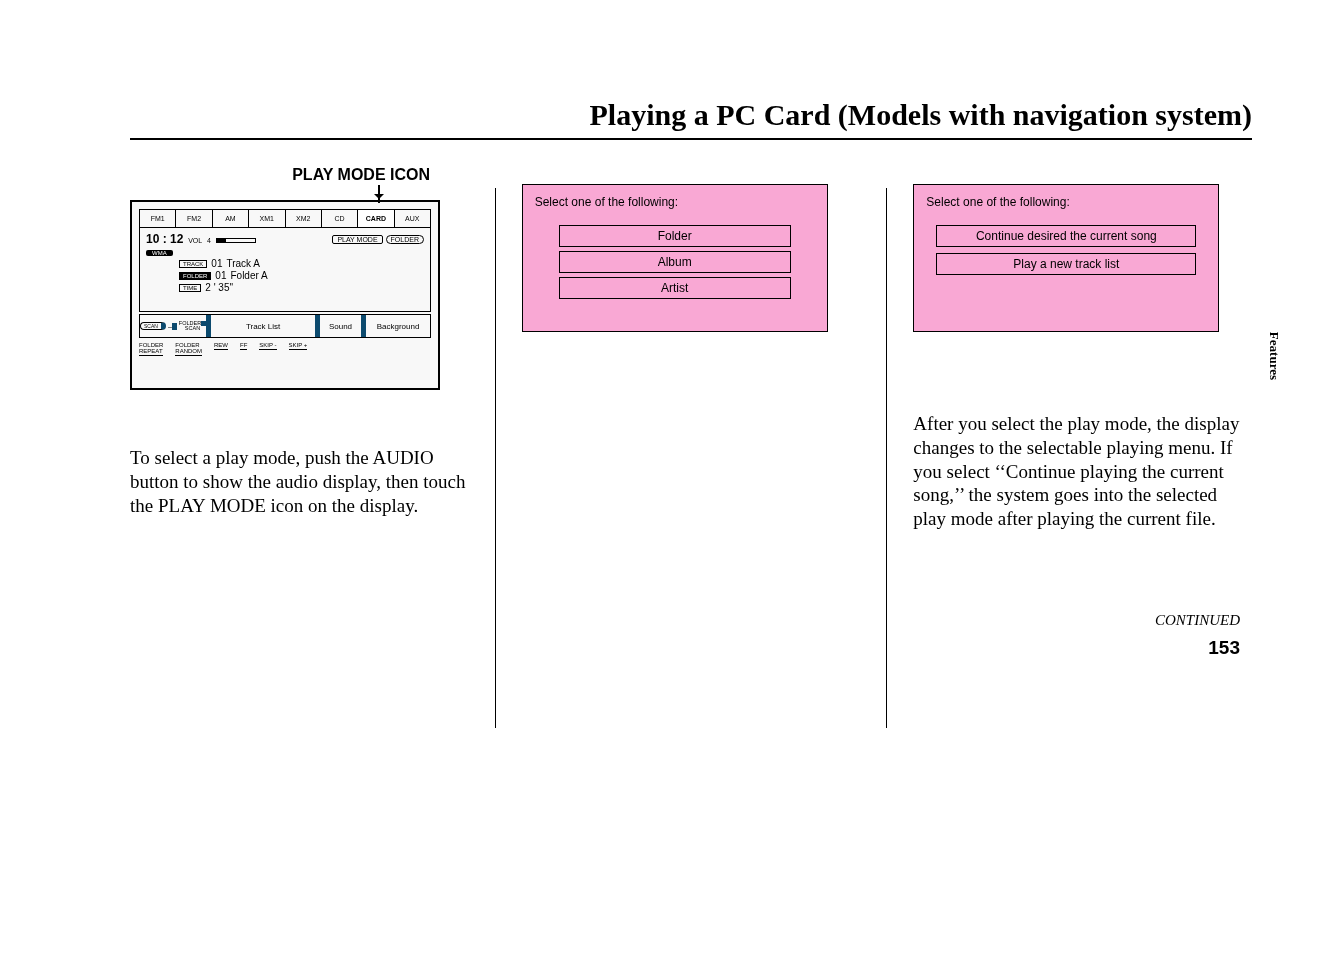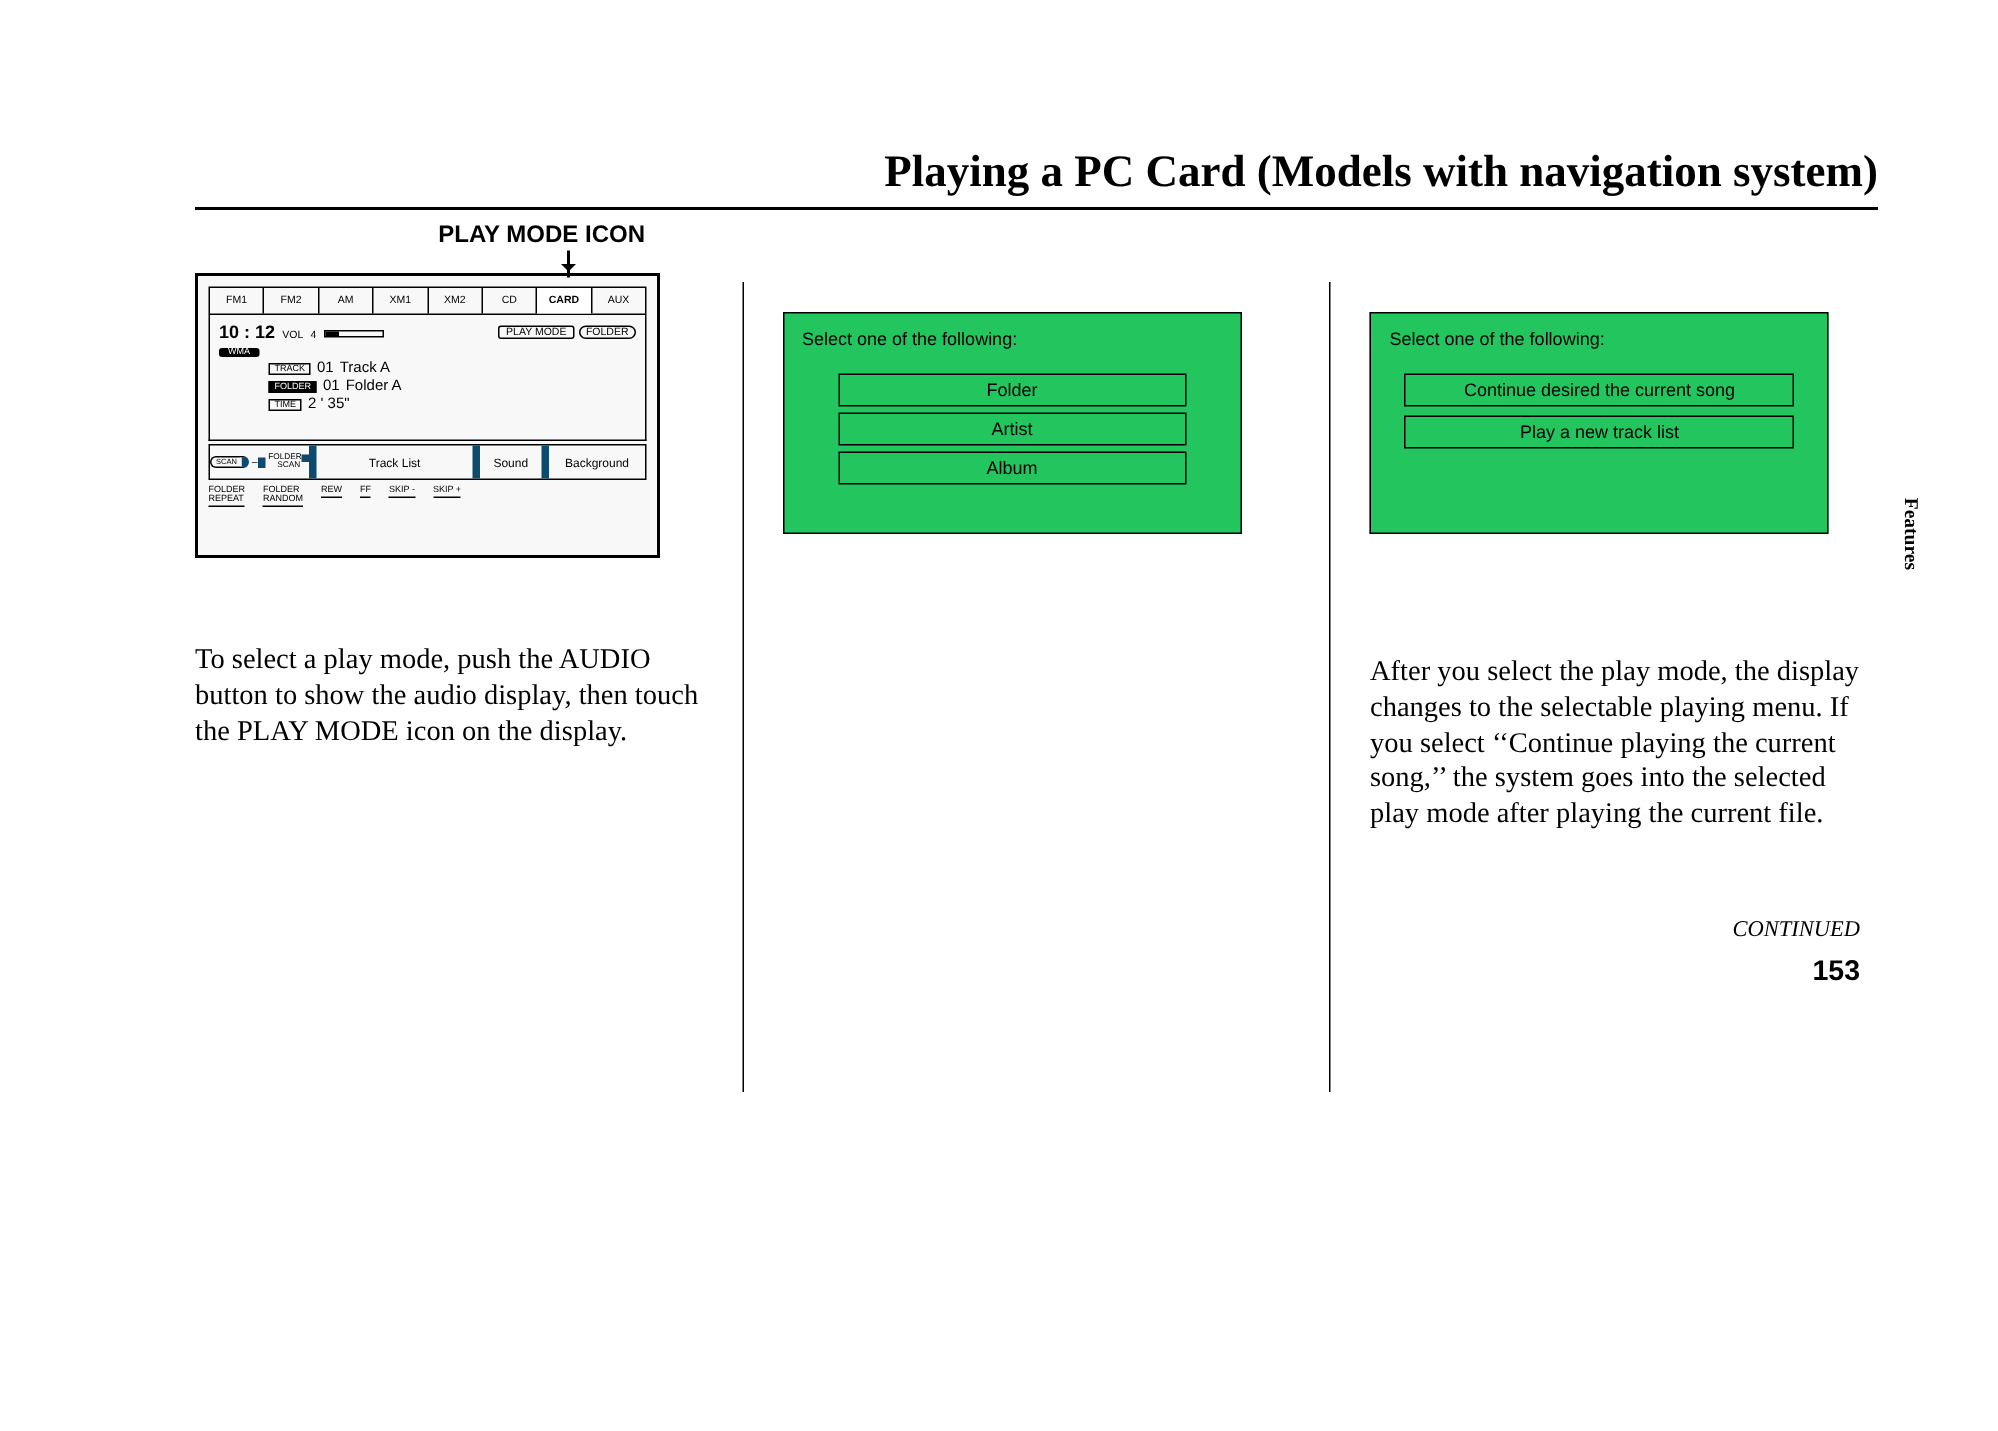--- a/index.html
+++ b/index.html
@@ -5,21 +5,21 @@
   * { box-sizing: border-box; margin: 0; padding: 0; }
   html, body { width: 1332px; height: 954px; background: #fff; font-family: Georgia, 'Times New Roman', serif; color: #000; }
   .page { position: relative; width: 1332px; height: 719px; padding: 38px 80px 0 130px; }
   .title { font-family: Georgia, 'Times New Roman', serif; font-weight: bold; font-size: 30px; text-align: right; margin: 60px 0 6px 0; }
   .title-rule { border: none; border-top: 2px solid #000; margin-bottom: 40px; }
   .cols { display: flex; gap: 0; }
   .col { flex: 1 1 0; padding: 0 26px; position: relative; }
   .col:first-child { padding-left: 0; }
   .col:last-child { padding-right: 0; }
   .vline { width: 0; border-left: 1px solid #000; height: 540px; margin-top: 8px; }
-  .panel { width: 310px; height: 190px; border: 2px solid #000; background: #f8f8f8; position: relative; margin-top: 2px; font-family: Arial, Helvetica, sans-serif; }
+  .panel { width: 310px; height: 190px; border: 2px solid #000; background: #f8f8f8; position: relative; margin-top: 20px; font-family: Arial, Helvetica, sans-serif; }
   .panel-label { position: absolute; top: -36px; right: 8px; font-family: Arial, Helvetica, sans-serif; font-weight: bold; font-size: 16px; }
   .panel-arrow { position: absolute; top: -17px; right: 58px; width: 2px; height: 18px; background: #000; }
   .panel-arrow::after { content: ""; position: absolute; bottom: -1px; left: -4px; border: 5px solid transparent; border-top-color: #000; }
   
   .tabs { display: flex; margin: 7px 7px 0 7px; border: 1px solid #000; height: 19px; font-size: 7px; align-items: stretch; }
   .tabs span { border-right: 1px solid #000; flex: 1; text-align: center; line-height: 17px; }
   .tabs span:last-child { border-right: none; }
   .tabs .active { background: #fff; font-weight: bold; }
   .midbox { margin: 0 7px 2px 7px; border: 1px solid #000; border-top: none; height: 84px; padding: 4px 6px; font-size: 10px; position: relative; }
   .time-row { display: flex; align-items: center; justify-content: space-between; }
@@ -37,21 +37,21 @@
   .ltxt { font-size: 10px; }
   .colbox { margin: 0 7px; border: 1px solid #000; height: 24px; display: flex; font-size: 8px; }
   .colbox span { border-right: 5px solid #0c4a6e; display: flex; align-items: center; justify-content: center; }
   .colbox span:last-child { border-right: none; }
   .scan-cell { flex: 0 0 44px; gap: 2px; }
   .oval { display: inline-block; border: 1px solid #000; border-radius: 6px; font-size: 5px; padding: 0 3px; }
   .stack { display: inline-flex; flex-direction: column; font-size: 5.5px; line-height: 1; text-align: center; }
   .lastrow { margin: 4px 7px 0 7px; display: flex; gap: 12px; font-size: 6px; align-items: flex-start; }
   .lastrow .grp { display: flex; flex-direction: column; line-height: 1; border-bottom: 1px solid #000; padding-bottom: 1px; }
   
-  .sel-panel { width: 306px; height: 148px; border: 1px solid #000; background: #22c55e; padding: 10px 12px; font-family: Arial, Helvetica, sans-serif; font-size: 12px; margin-top: 28px; }
+  .sel-panel { width: 306px; height: 148px; border: 1px solid #000; background: #f9a8d4; padding: 10px 12px; font-family: Arial, Helvetica, sans-serif; font-size: 12px; margin-top: 4px; }
   .sel-title { margin-bottom: 16px; }
   .opt { border: 1px solid #000; height: 22px; line-height: 20px; text-align: center; margin: 4px 24px; font-size: 12px; }
   .opt.wide { margin: 6px 10px; }
   .body-text { font-family: 'Times New Roman', Georgia, serif; font-size: 19px; line-height: 1.25; margin-top: 56px; }
   .body-text2 { margin-top: 80px; }
   .side-tab { position: absolute; right: 50px; top: 380px; transform: rotate(90deg); transform-origin: right top; font-family: 'Times New Roman', Georgia, serif; font-weight: bold; font-size: 13px; }
   .continued { position: absolute; bottom: 90px; right: 92px; font-family: 'Times New Roman', Georgia, serif; font-style: italic; font-size: 15px; }
   .pagenum { position: absolute; bottom: 60px; right: 92px; font-family: Arial, Helvetica, sans-serif; font-weight: bold; font-size: 19px; }
 </style>
 </head>
@@ -141,22 +141,22 @@
 
       <p class="body-text">To select a play mode, push the AUDIO button to show the audio display, then touch the PLAY MODE icon on the display.</p>
     </div>
 
     <div class="vline"></div>
 
     <div class="col">
       <div class="sel-panel">
         <div class="sel-title">Select one of the following:</div>
         <div class="opt">Folder</div>
+        <div class="opt">Album</div>
         <div class="opt">Artist</div>
-        <div class="opt">Album</div>
       </div>
     </div>
 
     <div class="vline"></div>
 
     <div class="col">
       <div class="sel-panel">
         <div class="sel-title">Select one of the following:</div>
         <div class="opt wide">Continue desired the current song</div>
         <div class="opt wide">Play a new track list</div>

